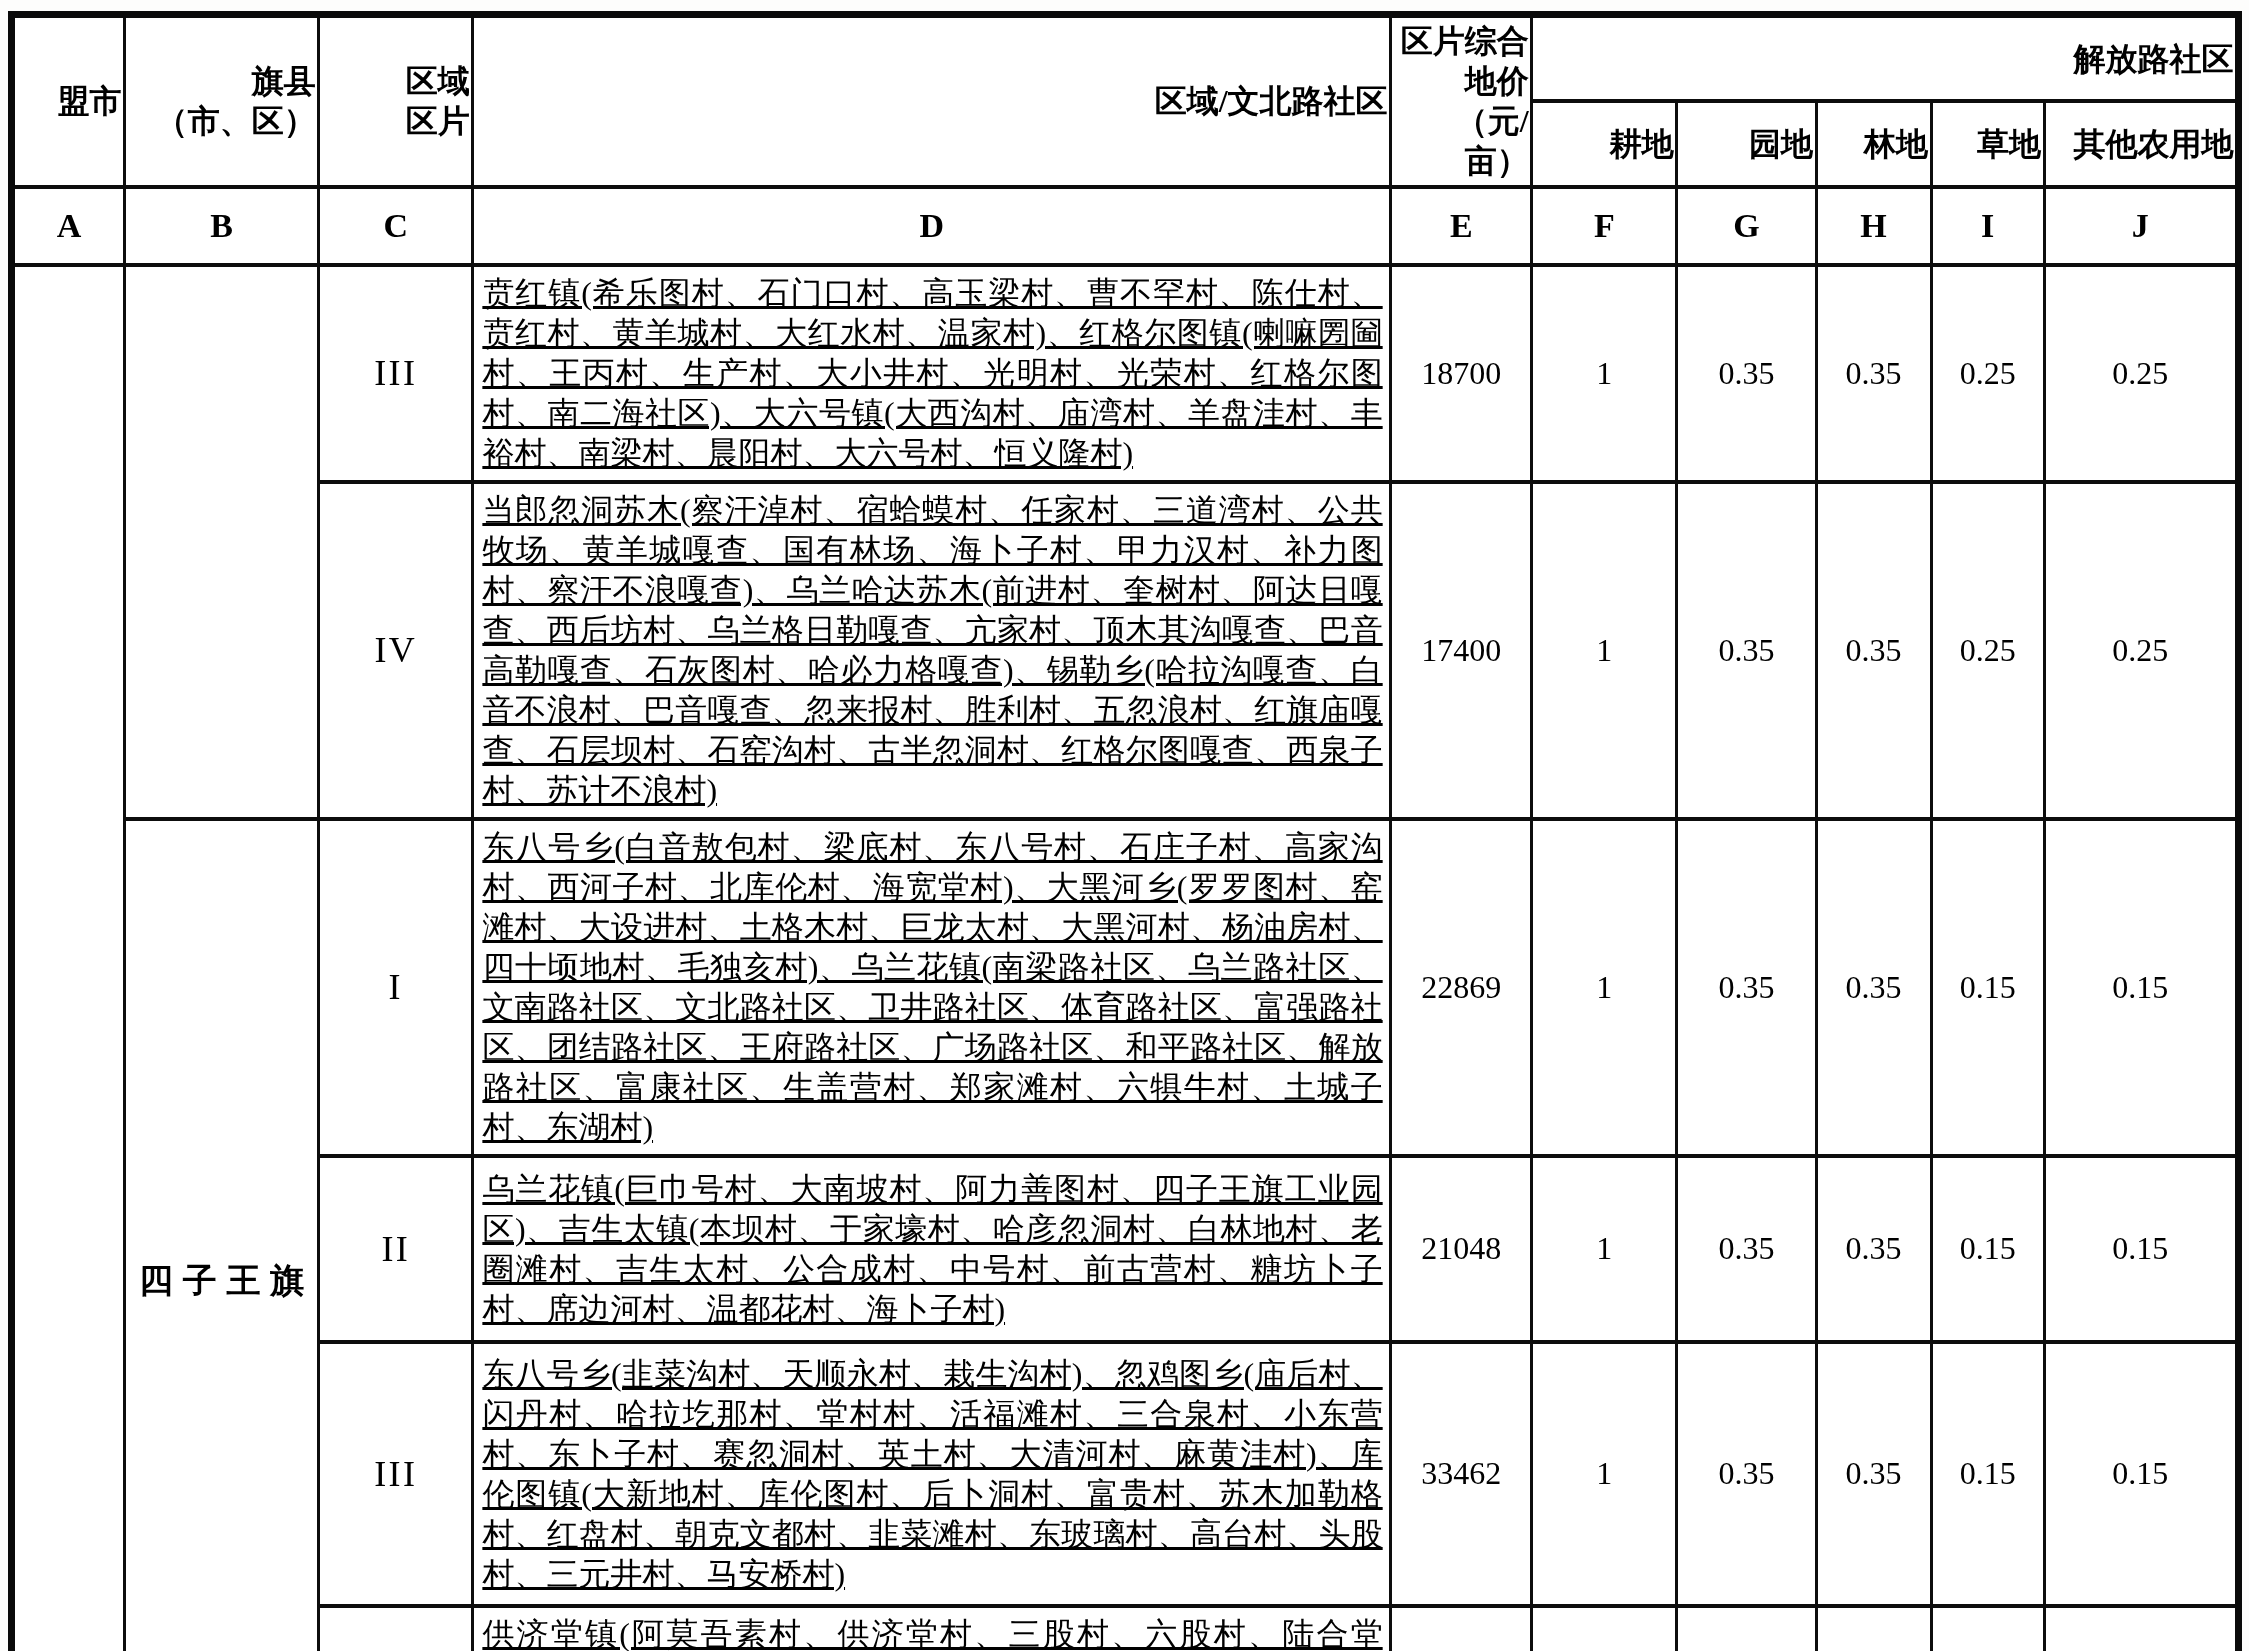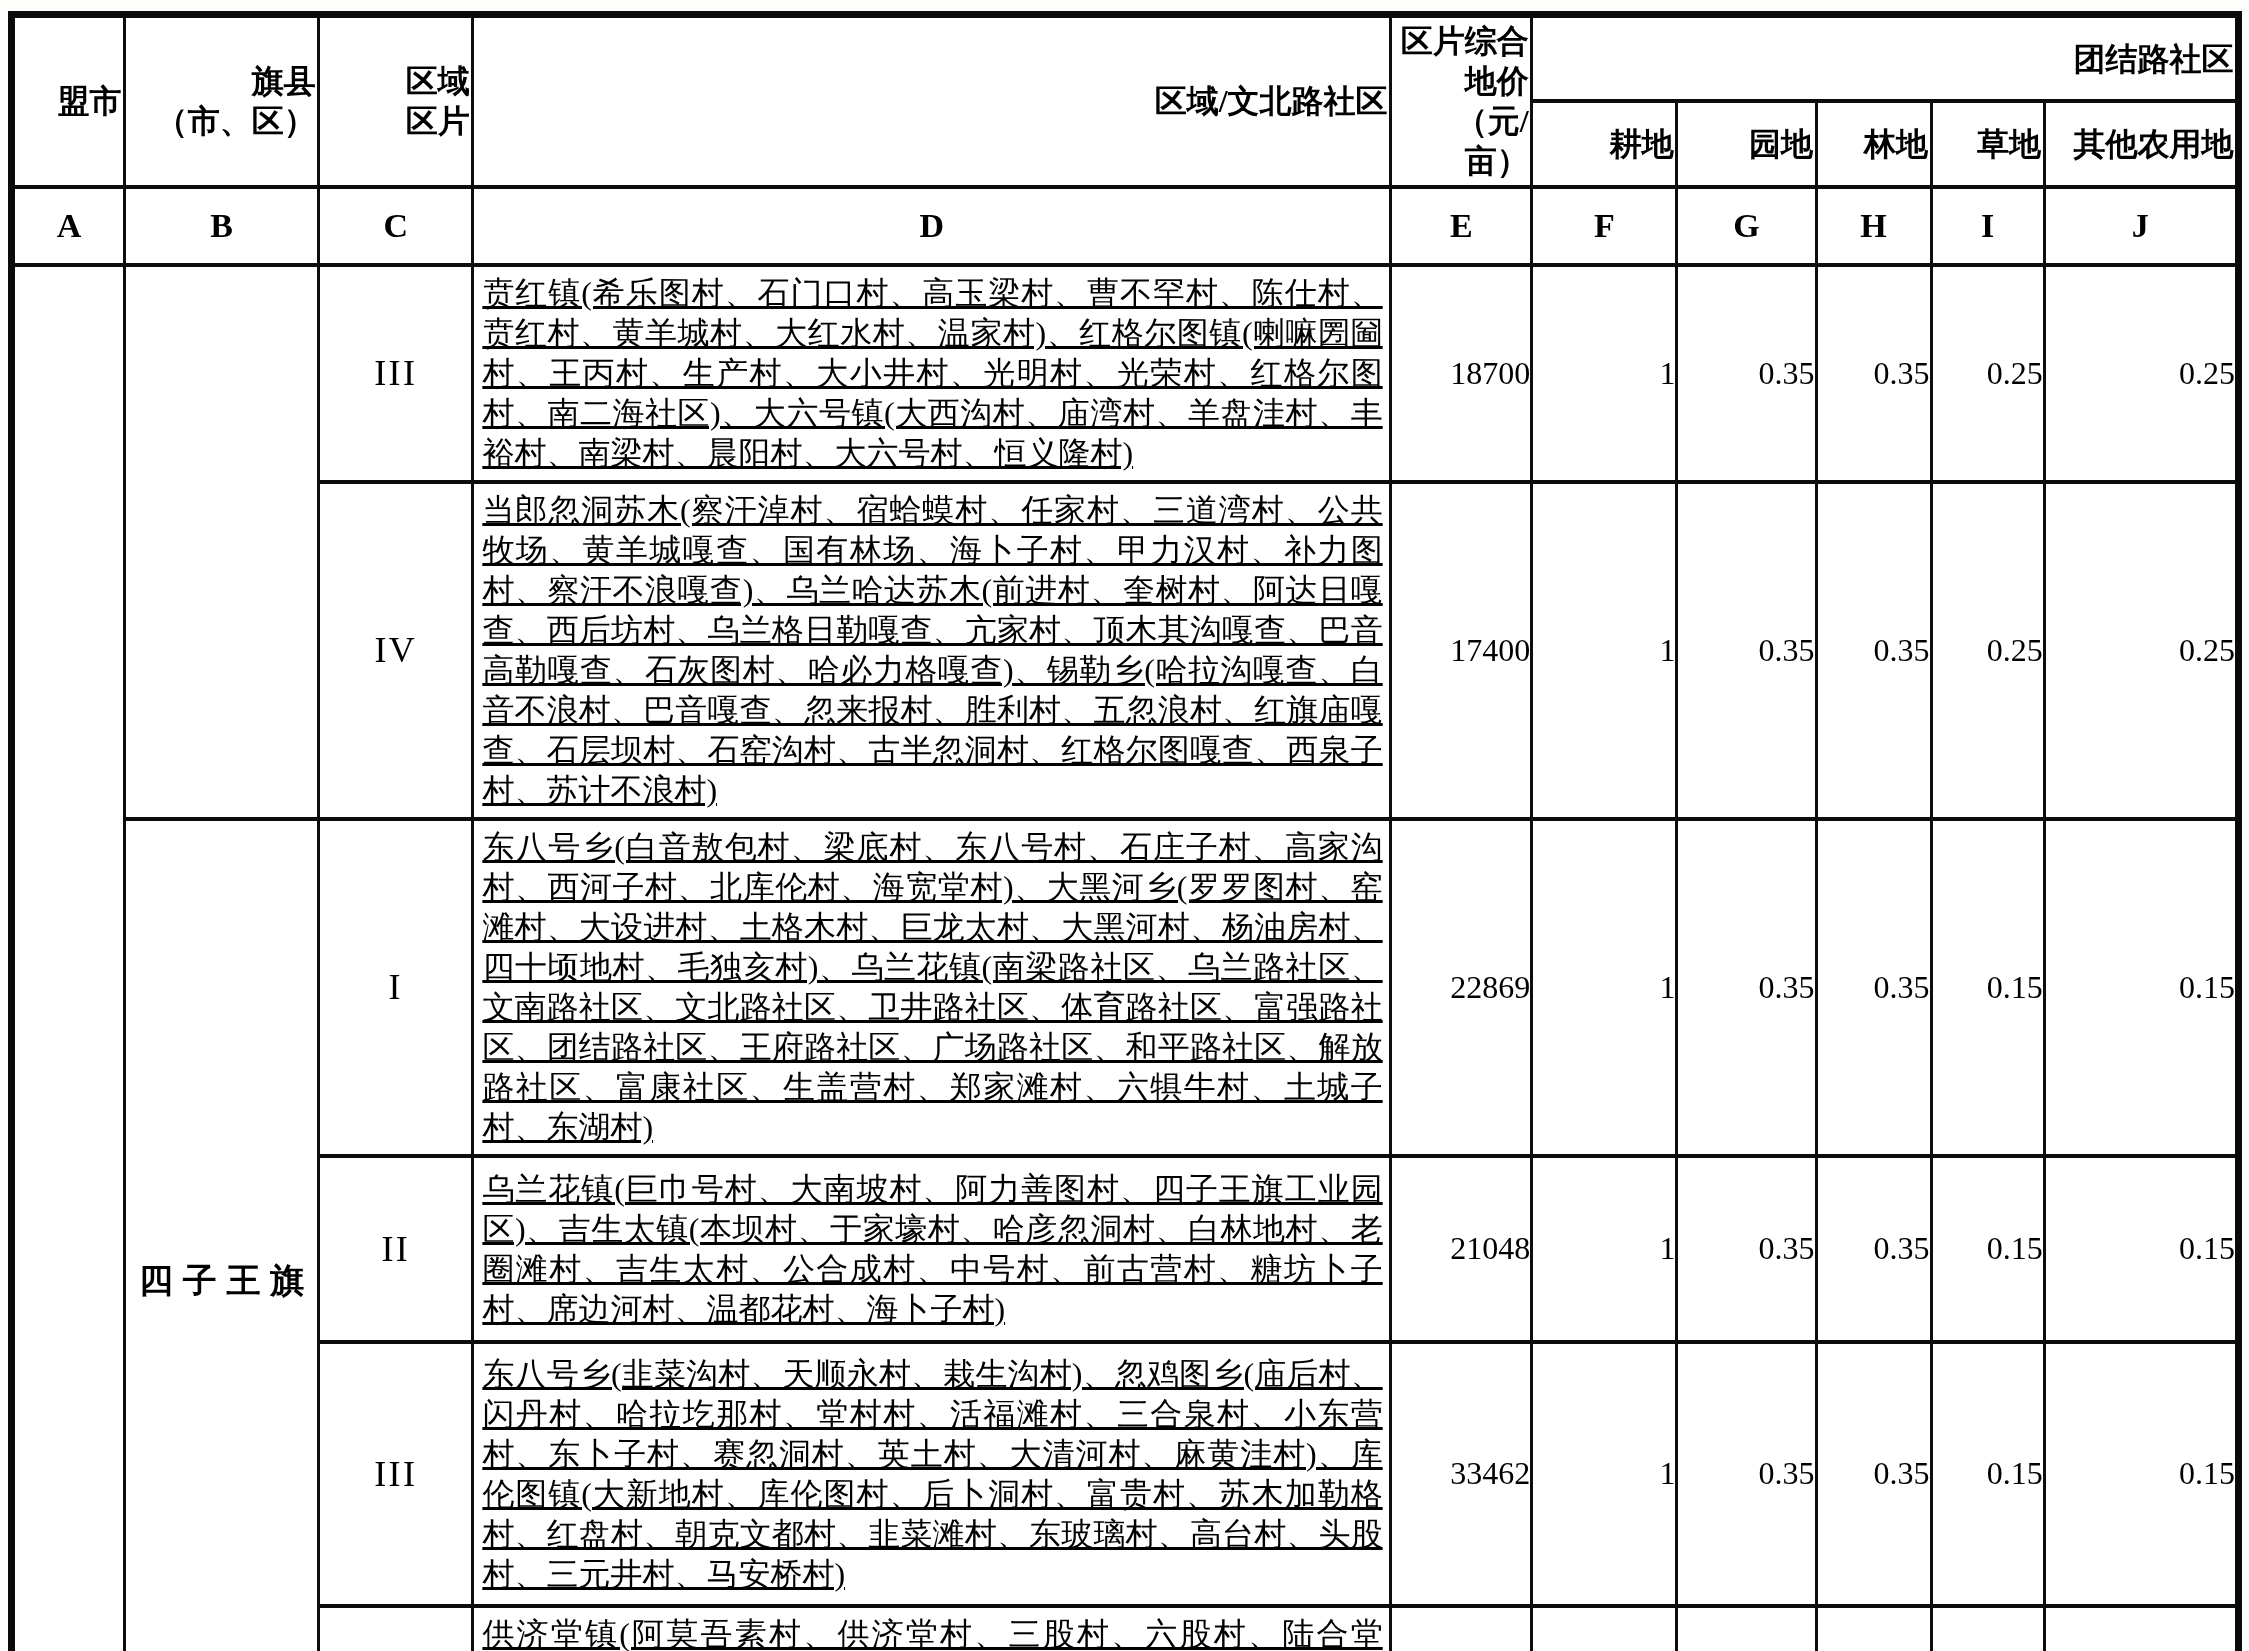--- a/index.html
+++ b/index.html
@@ -42,21 +42,21 @@
   
   td.league  { text-align:center; }
   td.county  { font-size:34px; font-weight:bold; text-align:center; letter-spacing:9.7px; padding-left:9.7px; }
   td.zone    { font-size:36px; font-weight:normal; text-align:center; letter-spacing:2.4px; }
   td.desc    {
     font-size:32px; line-height:40px; text-align:justify;
     padding:6.5px 6.5px 6.5px 8px;
     vertical-align:middle;
     text-decoration:underline;
   }
-  td.num     { font-size:32px; text-align:right; }
+  td.num     { font-size:32px; text-align:center; }
 
   tr.row-0 { height:217px; }
   tr.row-1 { height:288px; }
   tr.row-2 { height:286px; }
   tr.row-3 { height:186px; }
   tr.row-4 { height:264px; }
   tr.row-5 { height:126px; }
 </style>
 </head>
 <body>
@@ -85,21 +85,21 @@
         <th class="hdr" rowspan="2">
           <span class="ln">区域</span>
           <span class="ln">区片</span>
         </th>
         <th class="hdr" rowspan="2">区域/文北路社区</th>
         <th class="hdr" rowspan="2">
           <span class="ln">区片综合</span>
           <span class="ln">地价</span>
           <span class="ln">（元/亩）</span>
         </th>
-        <th class="hdr" colspan="5">团结路社区</th>
+        <th class="hdr" colspan="5">解放路社区</th>
       </tr>
       <tr class="hdr-sub">
         <th class="hdr">耕地</th>
         <th class="hdr">园地</th>
         <th class="hdr">林地</th>
         <th class="hdr">草地</th>
         <th class="hdr">其他农用地</th>
       </tr>
       <tr class="hdr-letter">
         <th class="letter">A</th>

